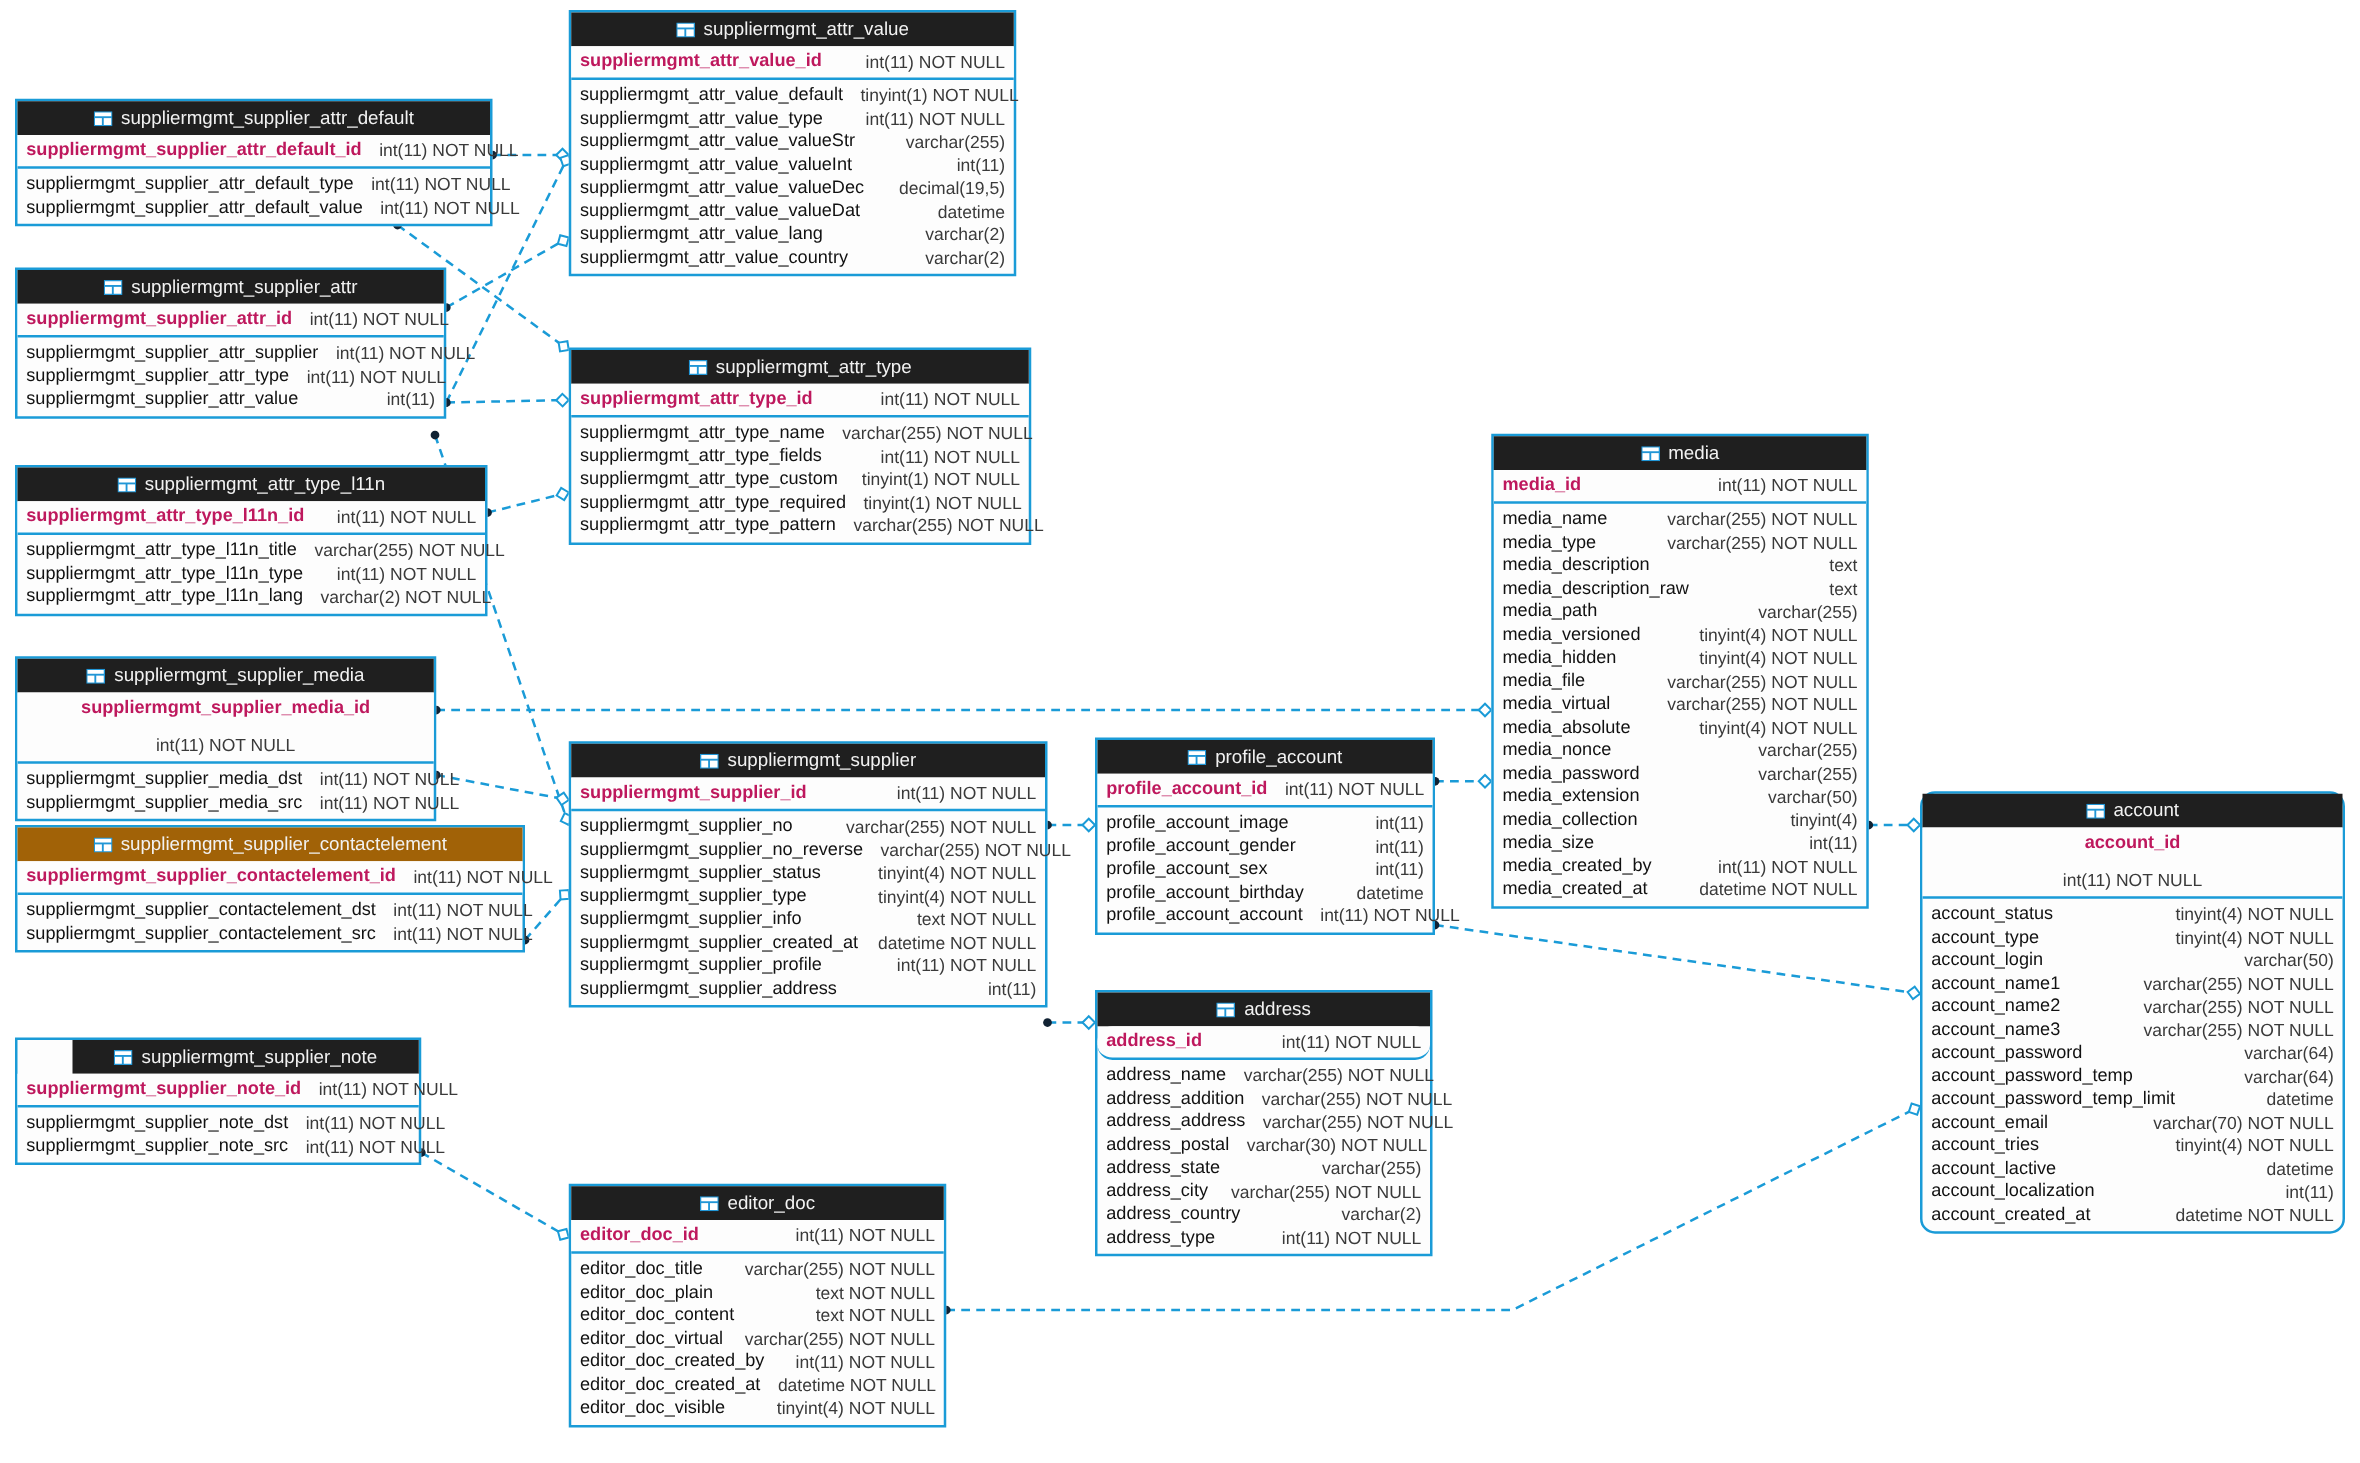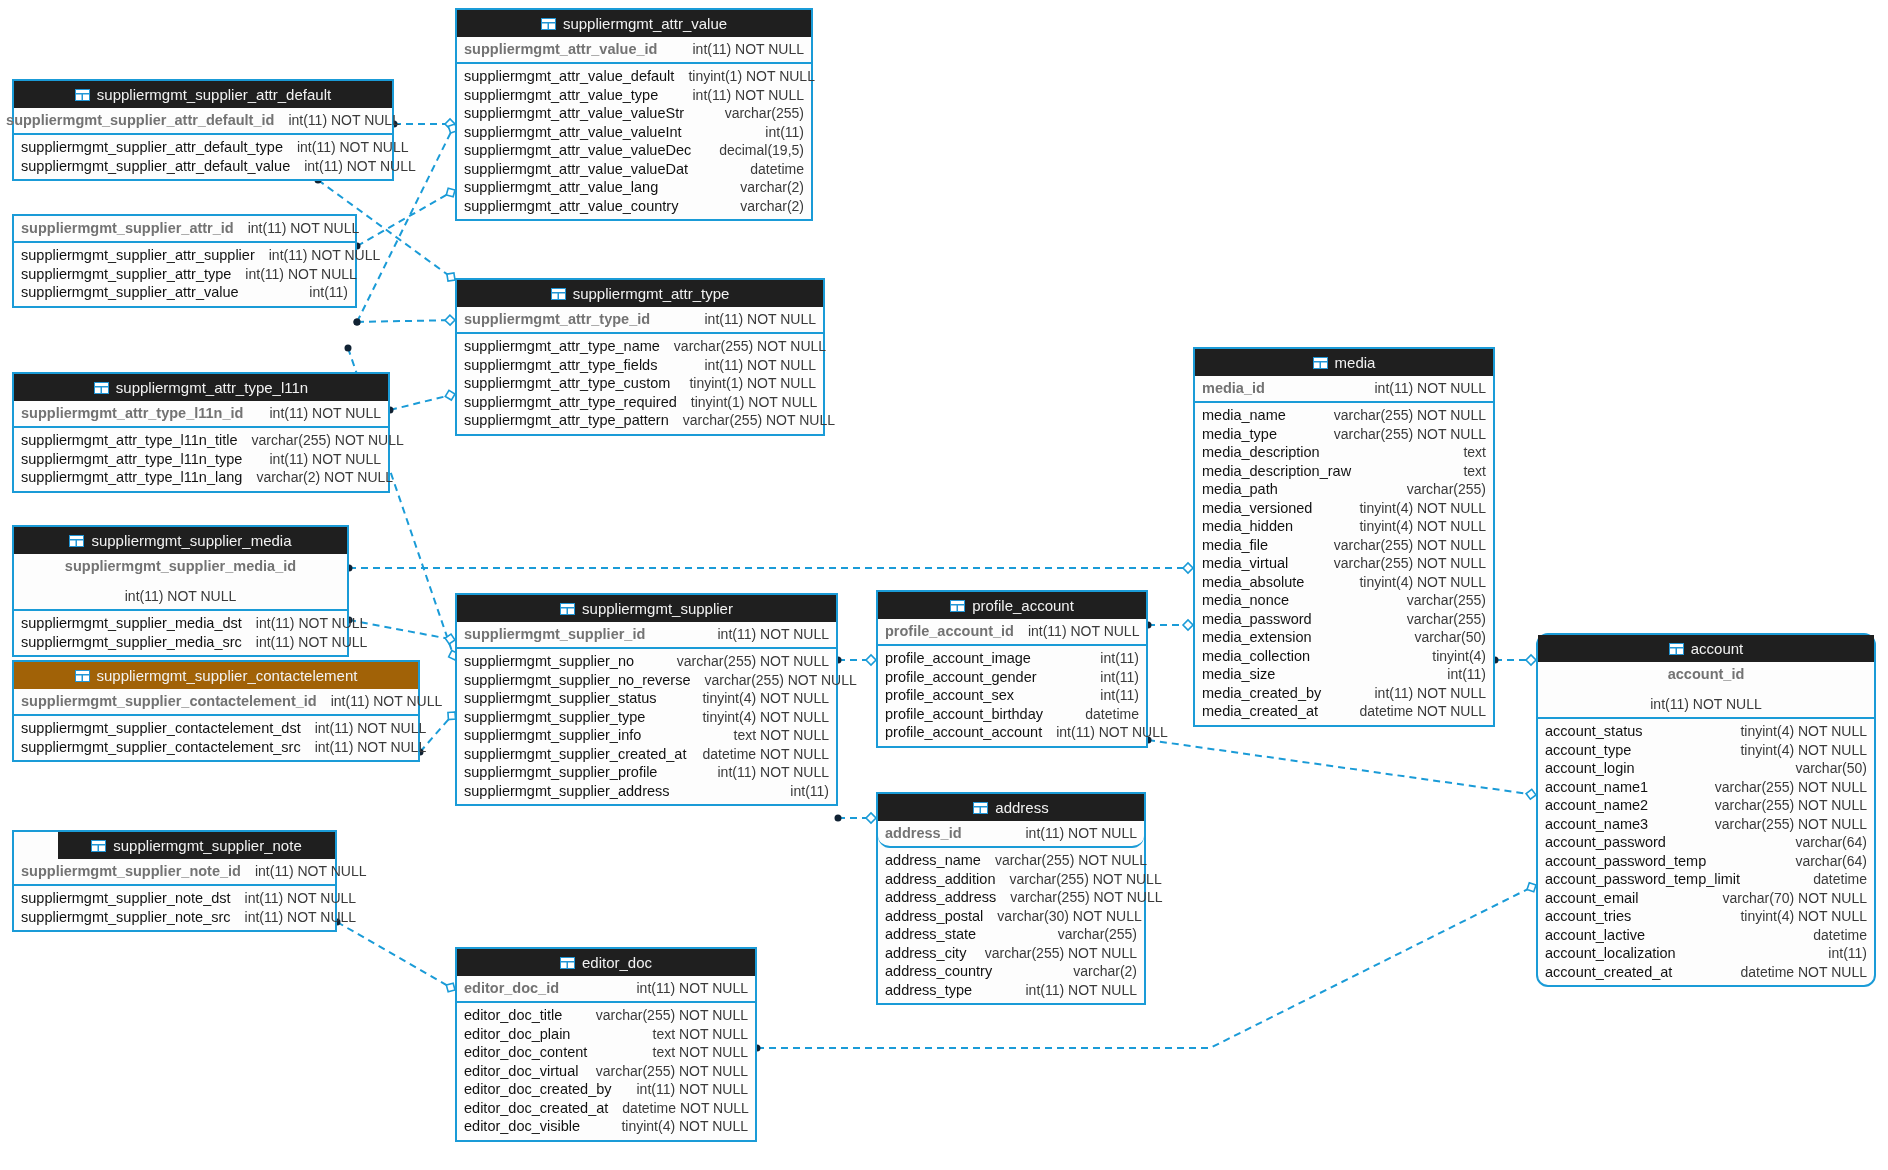--- a/index.html
+++ b/index.html
@@ -7,21 +7,21 @@
   #canvas{position:relative;width:1888px;height:1170px;background:#fff;overflow:hidden;}
   svg.links{position:absolute;left:0;top:0;width:1888px;height:1170px;pointer-events:none;}
 
   .entity{position:absolute;border:2px solid #0c4a6e;background:#fdfdfd;box-sizing:border-box;}
   .ent-head{background:#1f1f1f;color:#f2f2f2;font-size:15px;line-height:1;
             padding:6px 8px;display:flex;align-items:center;justify-content:center;gap:7px;
             white-space:nowrap;}
   .tbl-icon{width:15px;height:12px;flex:0 0 auto;display:inline-block;}
   .pk-row{display:flex;justify-content:space-between;align-items:center;gap:14px;
           padding:4px 7px 5px 7px;border-bottom:2px solid #1a9bd7;background:#fdfdfd;}
-  .pk-name{font-weight:bold;font-size:14.5px;color:#737373;white-space:nowrap;}
+  .pk-name{font-weight:bold;font-size:14.5px;color:#be185d;white-space:nowrap;}
   .pk-type{font-size:14px;color:#3a3a3a;white-space:nowrap;}
   .cols{padding:3px 7px 4px 7px;}
   .col{display:flex;justify-content:space-between;align-items:center;gap:14px;
        line-height:18.5px;white-space:nowrap;}
   .col-name{font-size:14.5px;color:#111;}
   .col-type{font-size:14px;color:#3a3a3a;}
 </style>
 </head>
 <body>
 
@@ -132,36 +132,45 @@
       <div class="entity" style="left: 12px; top: 79px; width: 382px; border-color: rgb(26, 155, 215); background: rgb(253, 253, 253);">
         <div class="ent-head" style="background: rgb(31, 31, 31);">
           <svg class="tbl-icon" viewBox="0 0 15 12">
             <rect x="0" y="0" width="15" height="12" fill="#2196d6"></rect>
             <rect x="1" y="1" width="13" height="3" fill="#ffffff"></rect>
             <rect x="1" y="5.5" width="5.5" height="5.5" fill="#ffffff"></rect>
             <rect x="8" y="5.5" width="6" height="5.5" fill="#ffffff"></rect>
           </svg>
           <span>suppliermgmt_supplier_attr_default</span>
         </div>
-        <div class="pk-row" style="border-bottom-color: rgb(26, 155, 215); justify-content: center;">
+        <div class="pk-row" style="border-bottom-color: rgb(26, 155, 215);">
           <span class="pk-name">suppliermgmt_supplier_attr_default_id</span>
           <span class="pk-type">int(11) NOT NULL</span>
         </div>
         <div class="cols">
           <div class="col">
             <span class="col-name">suppliermgmt_supplier_attr_default_type</span>
             <span class="col-type">int(11) NOT NULL</span>
           </div>
           <div class="col">
             <span class="col-name">suppliermgmt_supplier_attr_default_value</span>
             <span class="col-type">int(11) NOT NULL</span>
           </div>
         </div>
       </div>
       <div class="entity" style="left: 12px; top: 214px; width: 345px; border-color: rgb(26, 155, 215); background: rgb(253, 253, 253);">
+        <div class="ent-head" style="background: rgb(31, 31, 31);">
+          <svg class="tbl-icon" viewBox="0 0 15 12">
+            <rect x="0" y="0" width="15" height="12" fill="#2196d6"></rect>
+            <rect x="1" y="1" width="13" height="3" fill="#ffffff"></rect>
+            <rect x="1" y="5.5" width="5.5" height="5.5" fill="#ffffff"></rect>
+            <rect x="8" y="5.5" width="6" height="5.5" fill="#ffffff"></rect>
+          </svg>
+          <span>suppliermgmt_supplier_attr</span>
+        </div>
         <div class="pk-row" style="border-bottom-color: rgb(26, 155, 215);">
           <span class="pk-name">suppliermgmt_supplier_attr_id</span>
           <span class="pk-type">int(11) NOT NULL</span>
         </div>
         <div class="cols">
           <div class="col">
             <span class="col-name">suppliermgmt_supplier_attr_supplier</span>
             <span class="col-type">int(11) NOT NULL</span>
           </div>
           <div class="col">

